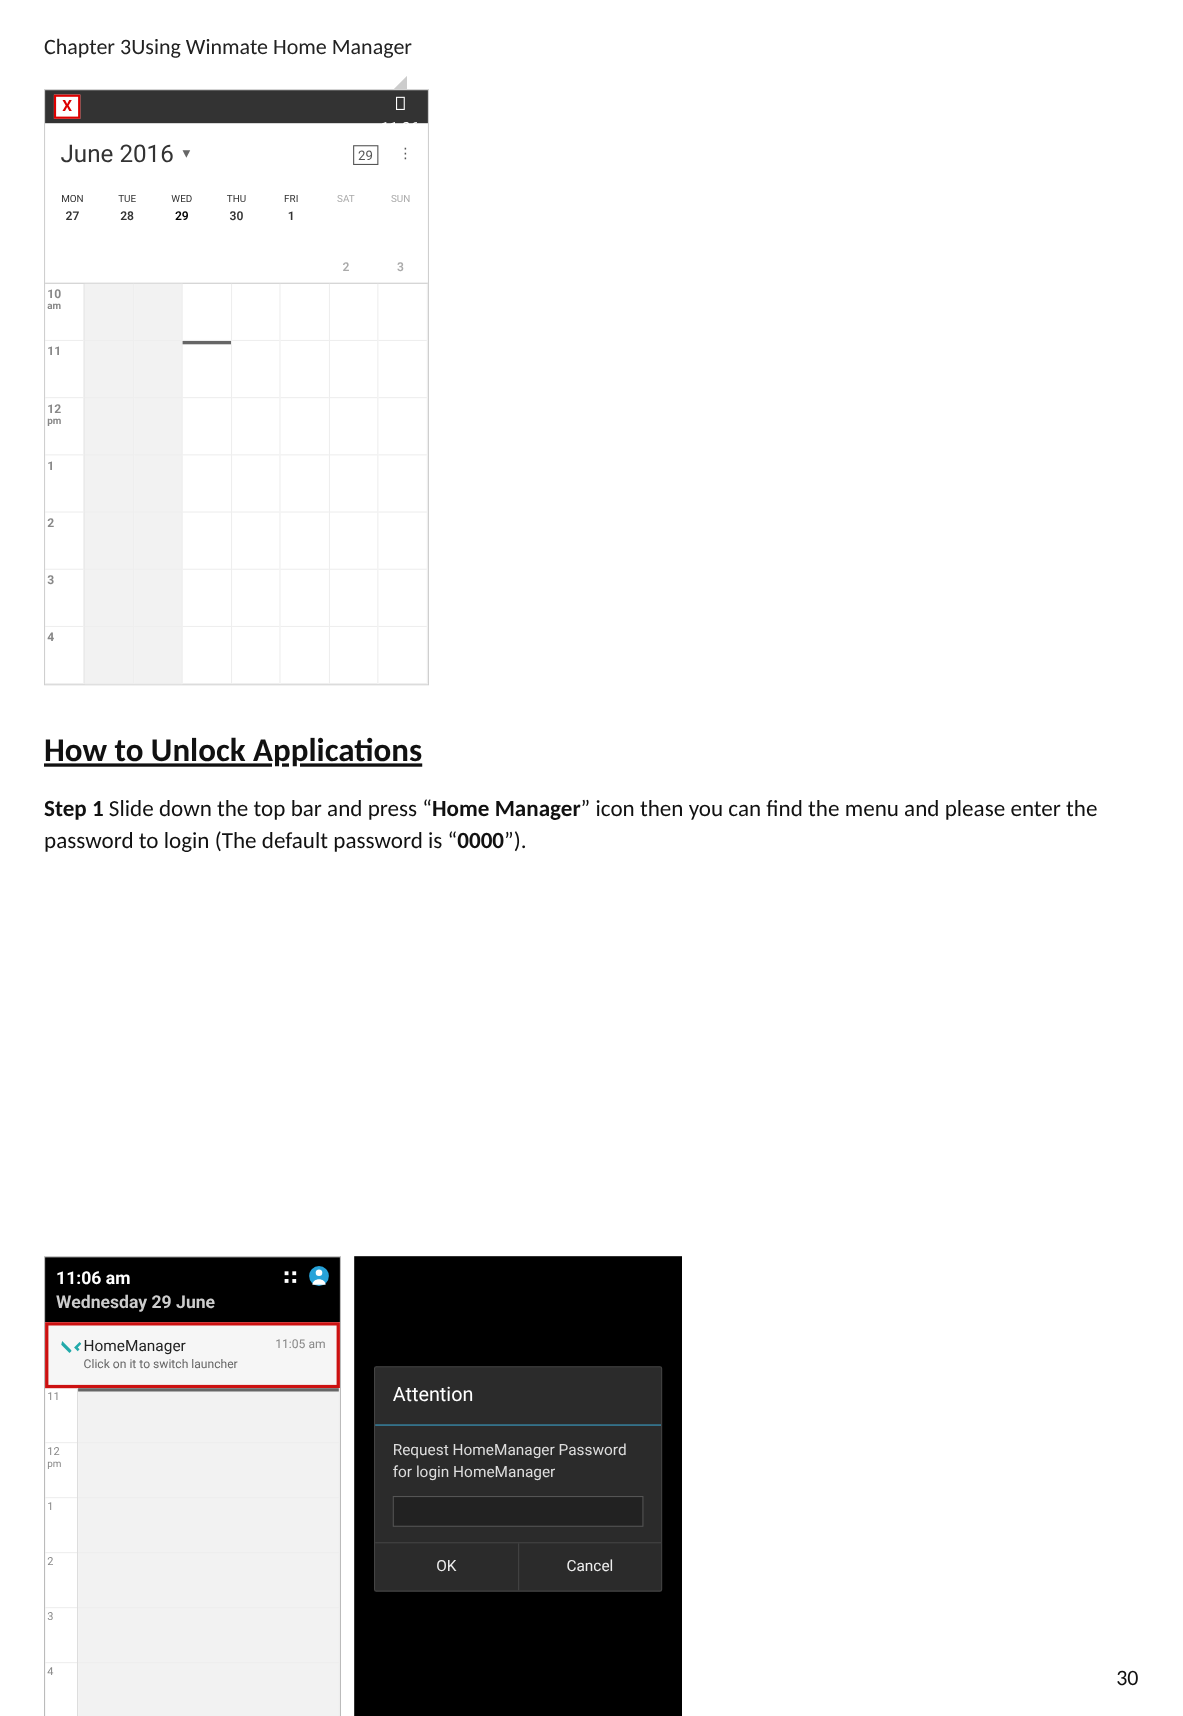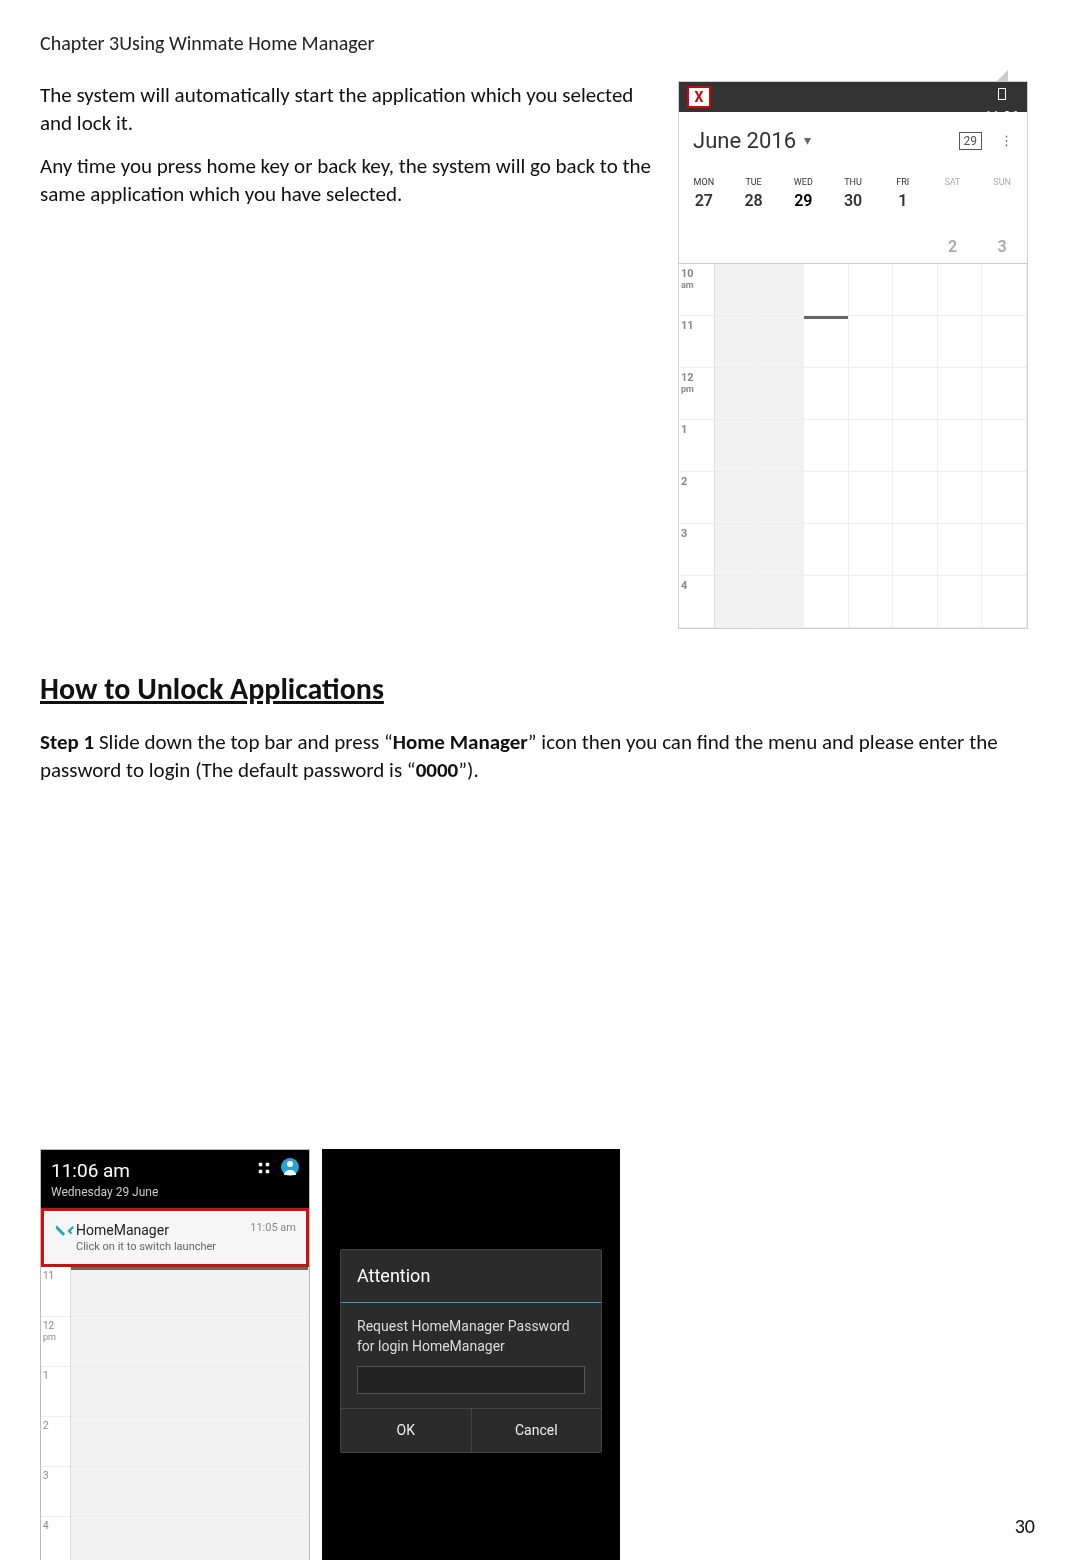--- a/index.html
+++ b/index.html
@@ -61,21 +61,21 @@
   .cal-header .right { display:flex; align-items:center; gap:18px; color:#555; }
   .cal-date-icon { border:1px solid #555; padding:0 4px; font-size:12px; line-height:16px; }
   .cal-days { display:flex; border-bottom:1px solid #ccc; }
   .cal-day {
     flex:1; text-align:center; font-size:10px; padding:6px 0;
     color:#333;
   }
   .cal-day.num { display:flex; flex-direction:column; gap:2px; }
   .cal-day.dim { color:#aaa;gap:48px; }
   .cal-day .dn { font-size:9px; }
-  .cal-day .dnum { font-size:16px; font-weight:600; }
+  .cal-day .dnum { font-size:11px; font-weight:600; }
   .cal-grid { display:flex;font-weight:bold; }
   .hours-col { width:36px; border-right:1px solid #ddd; }
   .hour {
     height:52px; border-bottom:1px solid #eee;
     font-size:11px; color:#888; padding:4px 2px;
     display:flex; flex-direction:column; line-height:1;
   }
   .hour .ampm { font-size:9px; margin-top:2px; }
   .slots { flex:1; display:flex; }
   .slot-col { flex:1; border-right:1px solid #eee; }
@@ -84,22 +84,22 @@
   .row.event { border-top:3px solid #666; }
 
   
   .phone2 {
     width: 270px;
     border: 1px solid #bbb;
     font-family: Roboto, Arial, sans-serif;
     font-size: 12px;
   }
   .drawer-top { background:#000; color:#fff; padding:8px 10px; display:flex; justify-content:space-between; align-items:flex-start; }
-  .drawer-top .time { font-size:19px; font-weight:400; }
-  .drawer-top .date { font-size:12px; color:#ccc; }
+  .drawer-top .time { font-size:16px; font-weight:700; }
+  .drawer-top .date { font-size:16px; color:#ccc;font-weight:bold; }
   .topicons { display:flex; gap:10px; font-size:14px; color:#fff; align-items:center; }
   .topicons .user { color:#27a3d9; font-size:18px; }
   .notif {
     background:#f6f6f6; padding:10px 10px; display:flex; gap:2px; align-items:flex-start;
     border-top:3px solid #c11; border-bottom:3px solid #c11;
     border-left:3px solid #c11; border-right:3px solid #c11;
   }
   .notif .icon { color:#2aa; font-size:20px; line-height:1; }
   .notif .txt .t1 { font-size:14px; color:#222; }
   .notif .txt .t2 { font-size:11px; color:#666; }
@@ -134,24 +134,20 @@
     flex:1; text-align:center; padding:12px 0; font-size:14px; color:#eee;
   }
   .dialog .buttons .btn + .btn { border-left:1px solid #444; }
 </style>
 </head>
 <body>
 
 <div class="header">Chapter 3Using Winmate Home Manager</div>
 
 <div class="sec1">
-  <div class="sec1-text">
-    <p>The system will automatically start the application which you selected and lock it.</p>
-    <p>Any time you press home key or back key, the system will go back to the same application which you have selected.</p>
-  </div>
 
   <div class="figure1 phone">
     <div class="statusbar">
       <span class="left-icon">X</span>
       <span class="right">
         <span class="sig">
           <svg viewBox="0 0 12 12" width="12" height="12">
               <path d="M0 12h12V0z" fill="#ccc"></path>
             </svg>
         </span>

